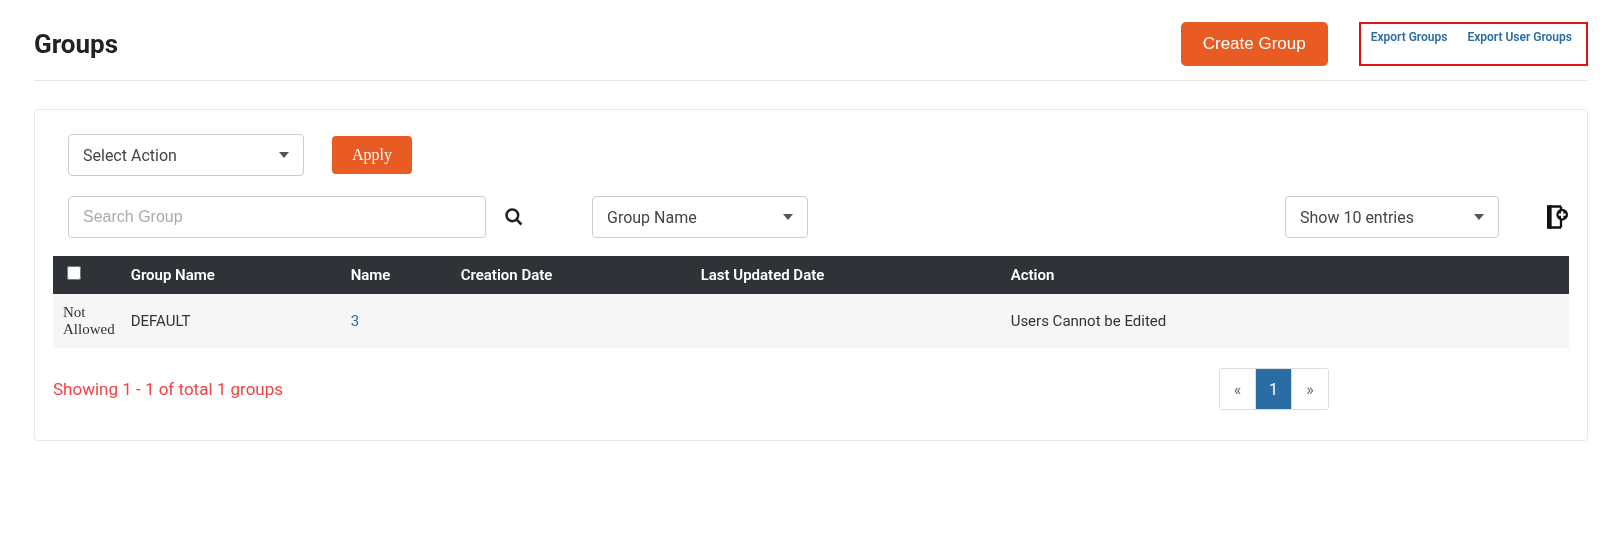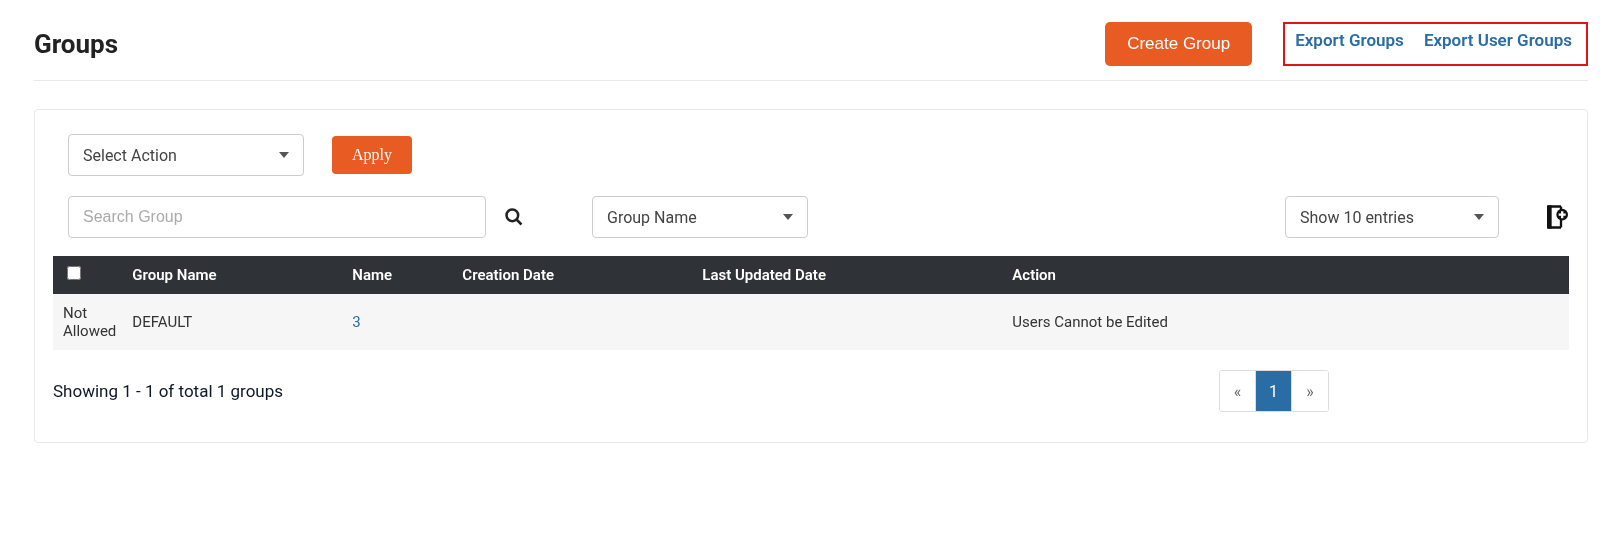--- a/index.html
+++ b/index.html
@@ -42,21 +42,21 @@
     cursor: pointer;
   }
   .export-box {
     border: 2.5px solid #e01414;
     padding: 6px 14px 6px 10px;
     display: flex;
     gap: 20px;
   }
   .link {
     color: #2a6ca4;
-    font-size: 17px;
+    font-size: 12px;
     font-weight: 600;
     text-decoration: none;
     cursor: pointer;
   }
   .card {
     border: 1px solid #e8e8e8;
     border-radius: 4px;
     padding: 24px 18px 30px 18px;
     background: #fff;
   }
@@ -120,28 +120,28 @@
     padding: 10px 8px;
     font-size: 15px;
   }
   thead th:first-child { width: 52px; padding-left: 14px;}
   tbody tr { background: #f6f6f6; }
   tbody td {
     padding: 10px 8px;
     font-size: 15px;
     color: #333;
   }
-  tbody td:first-child { padding-left: 10px; }
+  tbody td:first-child { padding-left: 10px; font-family: Liberation Serif, serif; }
   .cell-link { color: #2a6ca4; cursor: pointer; }
   .footer-row {
     display: flex;
     align-items: center;
     justify-content: space-between;
   }
-  .showing { font-size: 17px; color: #0f172a; }
+  .showing { font-size: 17px; color: #ef4444; }
   .pagination {
     display: flex;
     border: 1px solid #ddd;
     border-radius: 3px;
     overflow: hidden;
     margin-right: 240px;
   }
   .page-btn {
     width: 36px;
     height: 40px;

